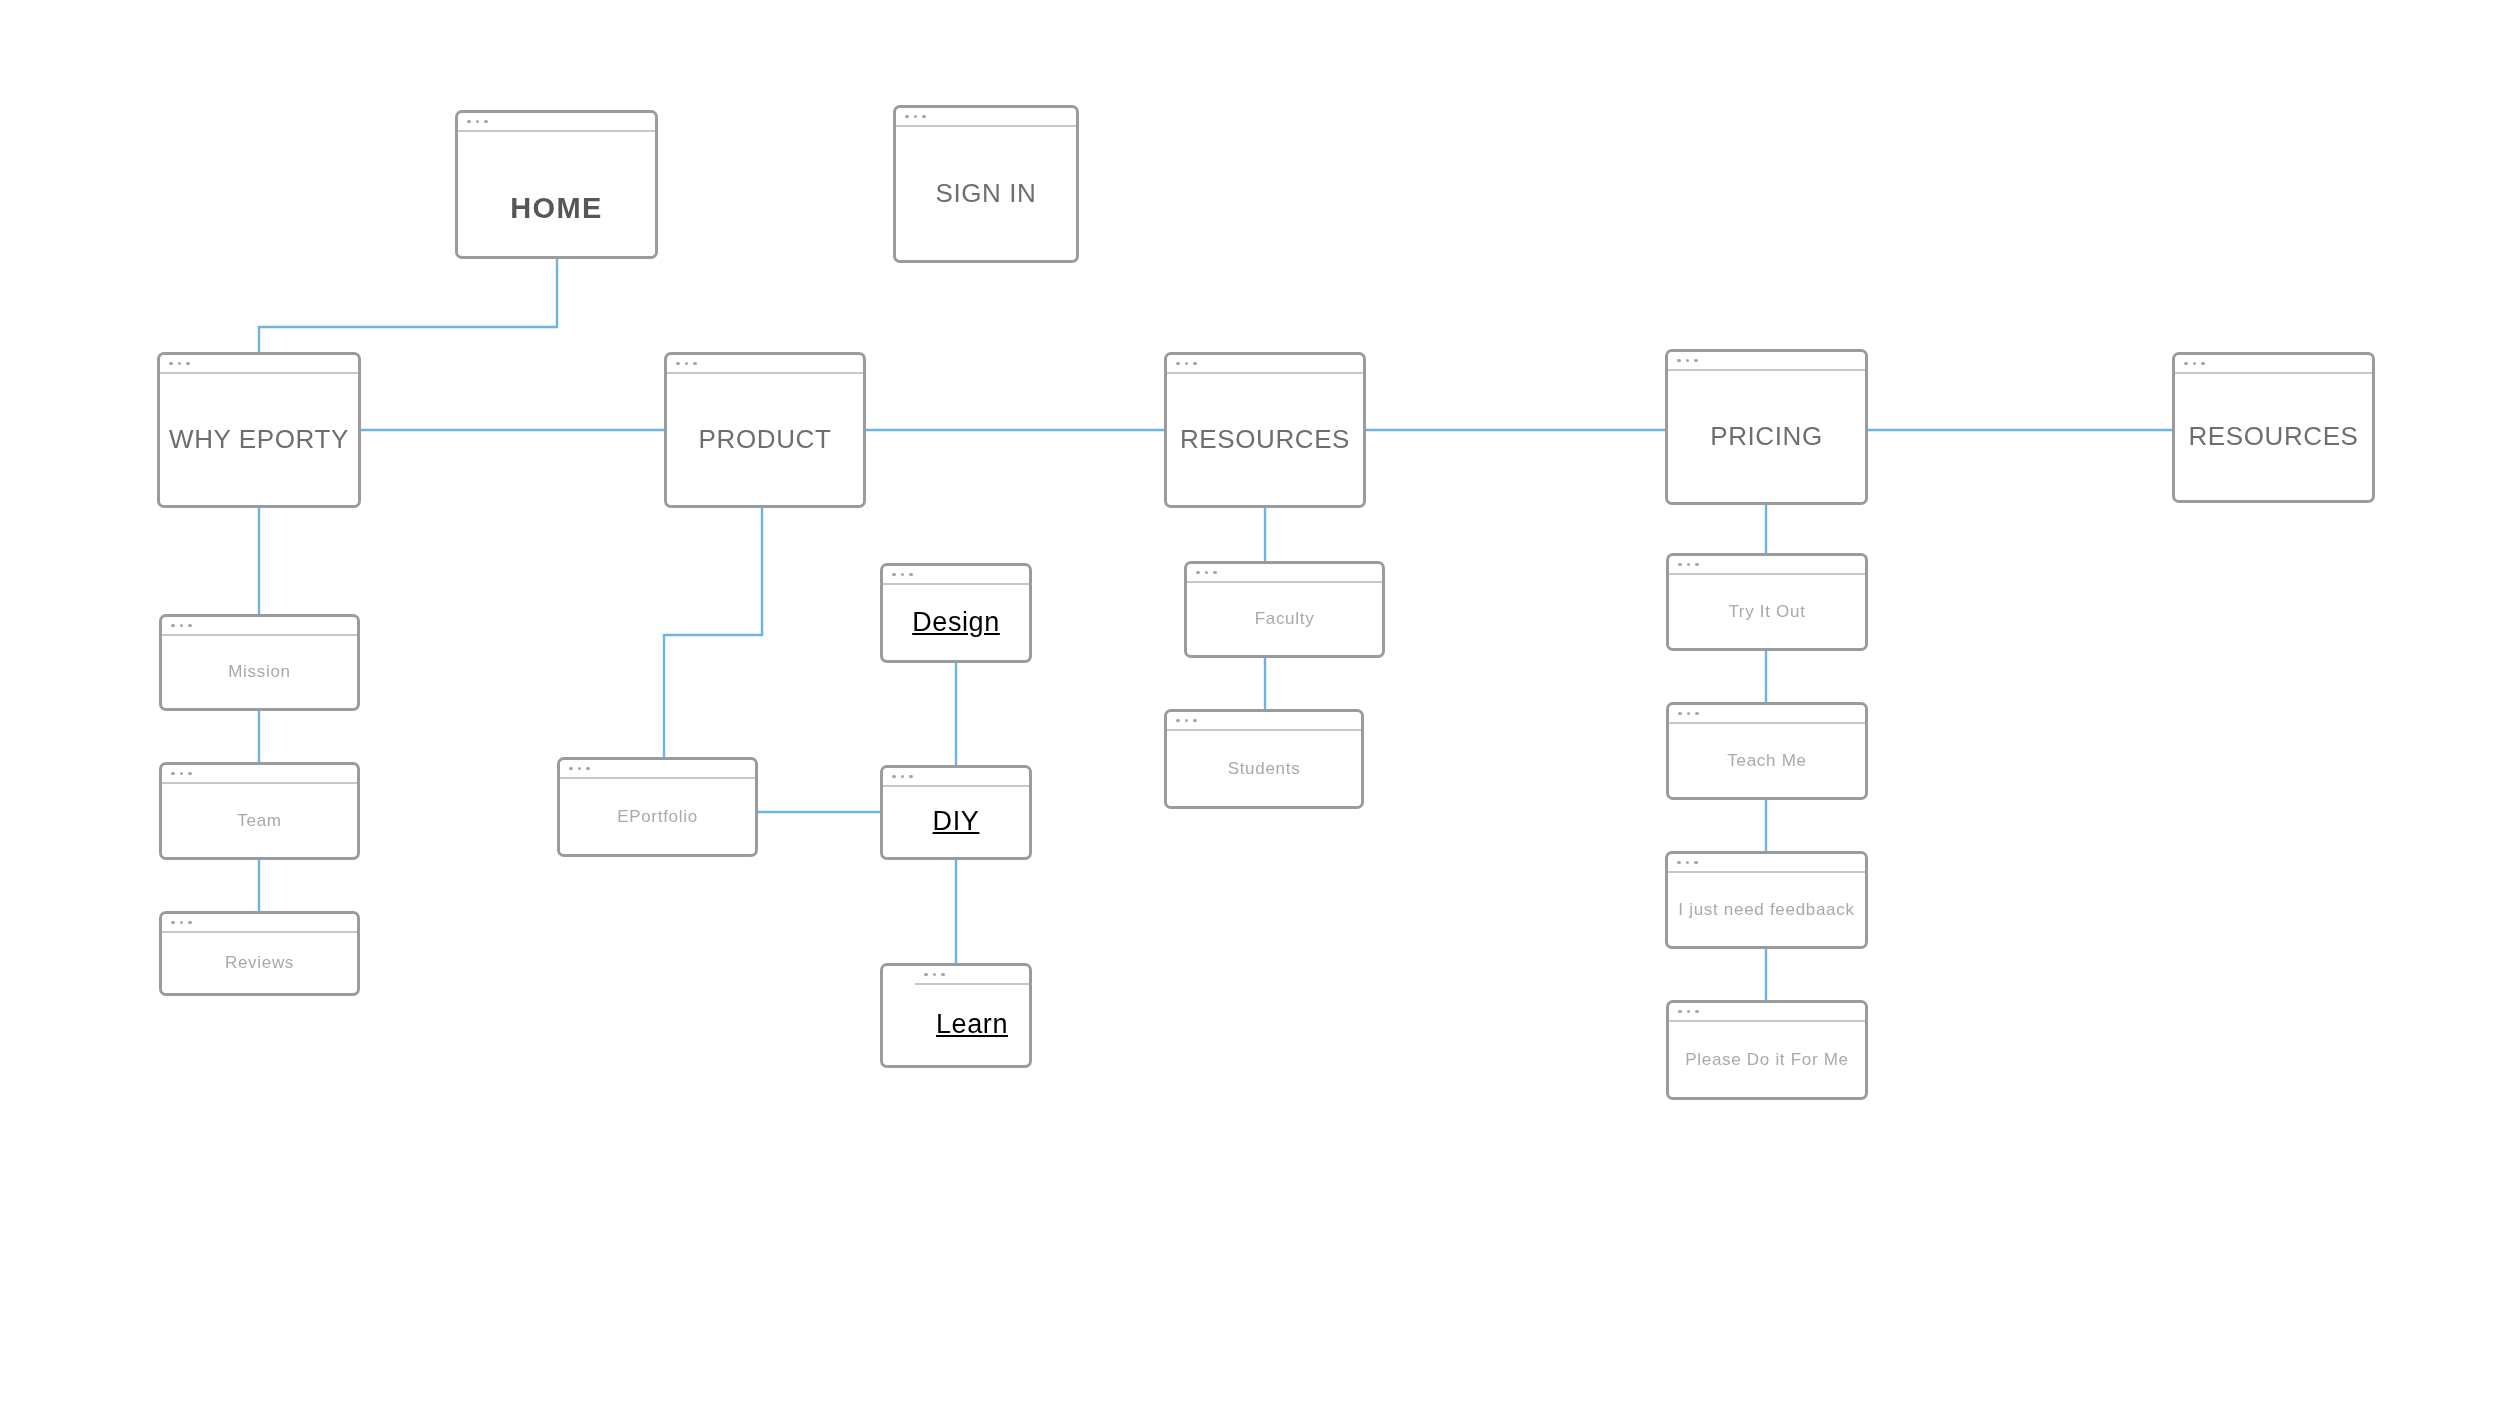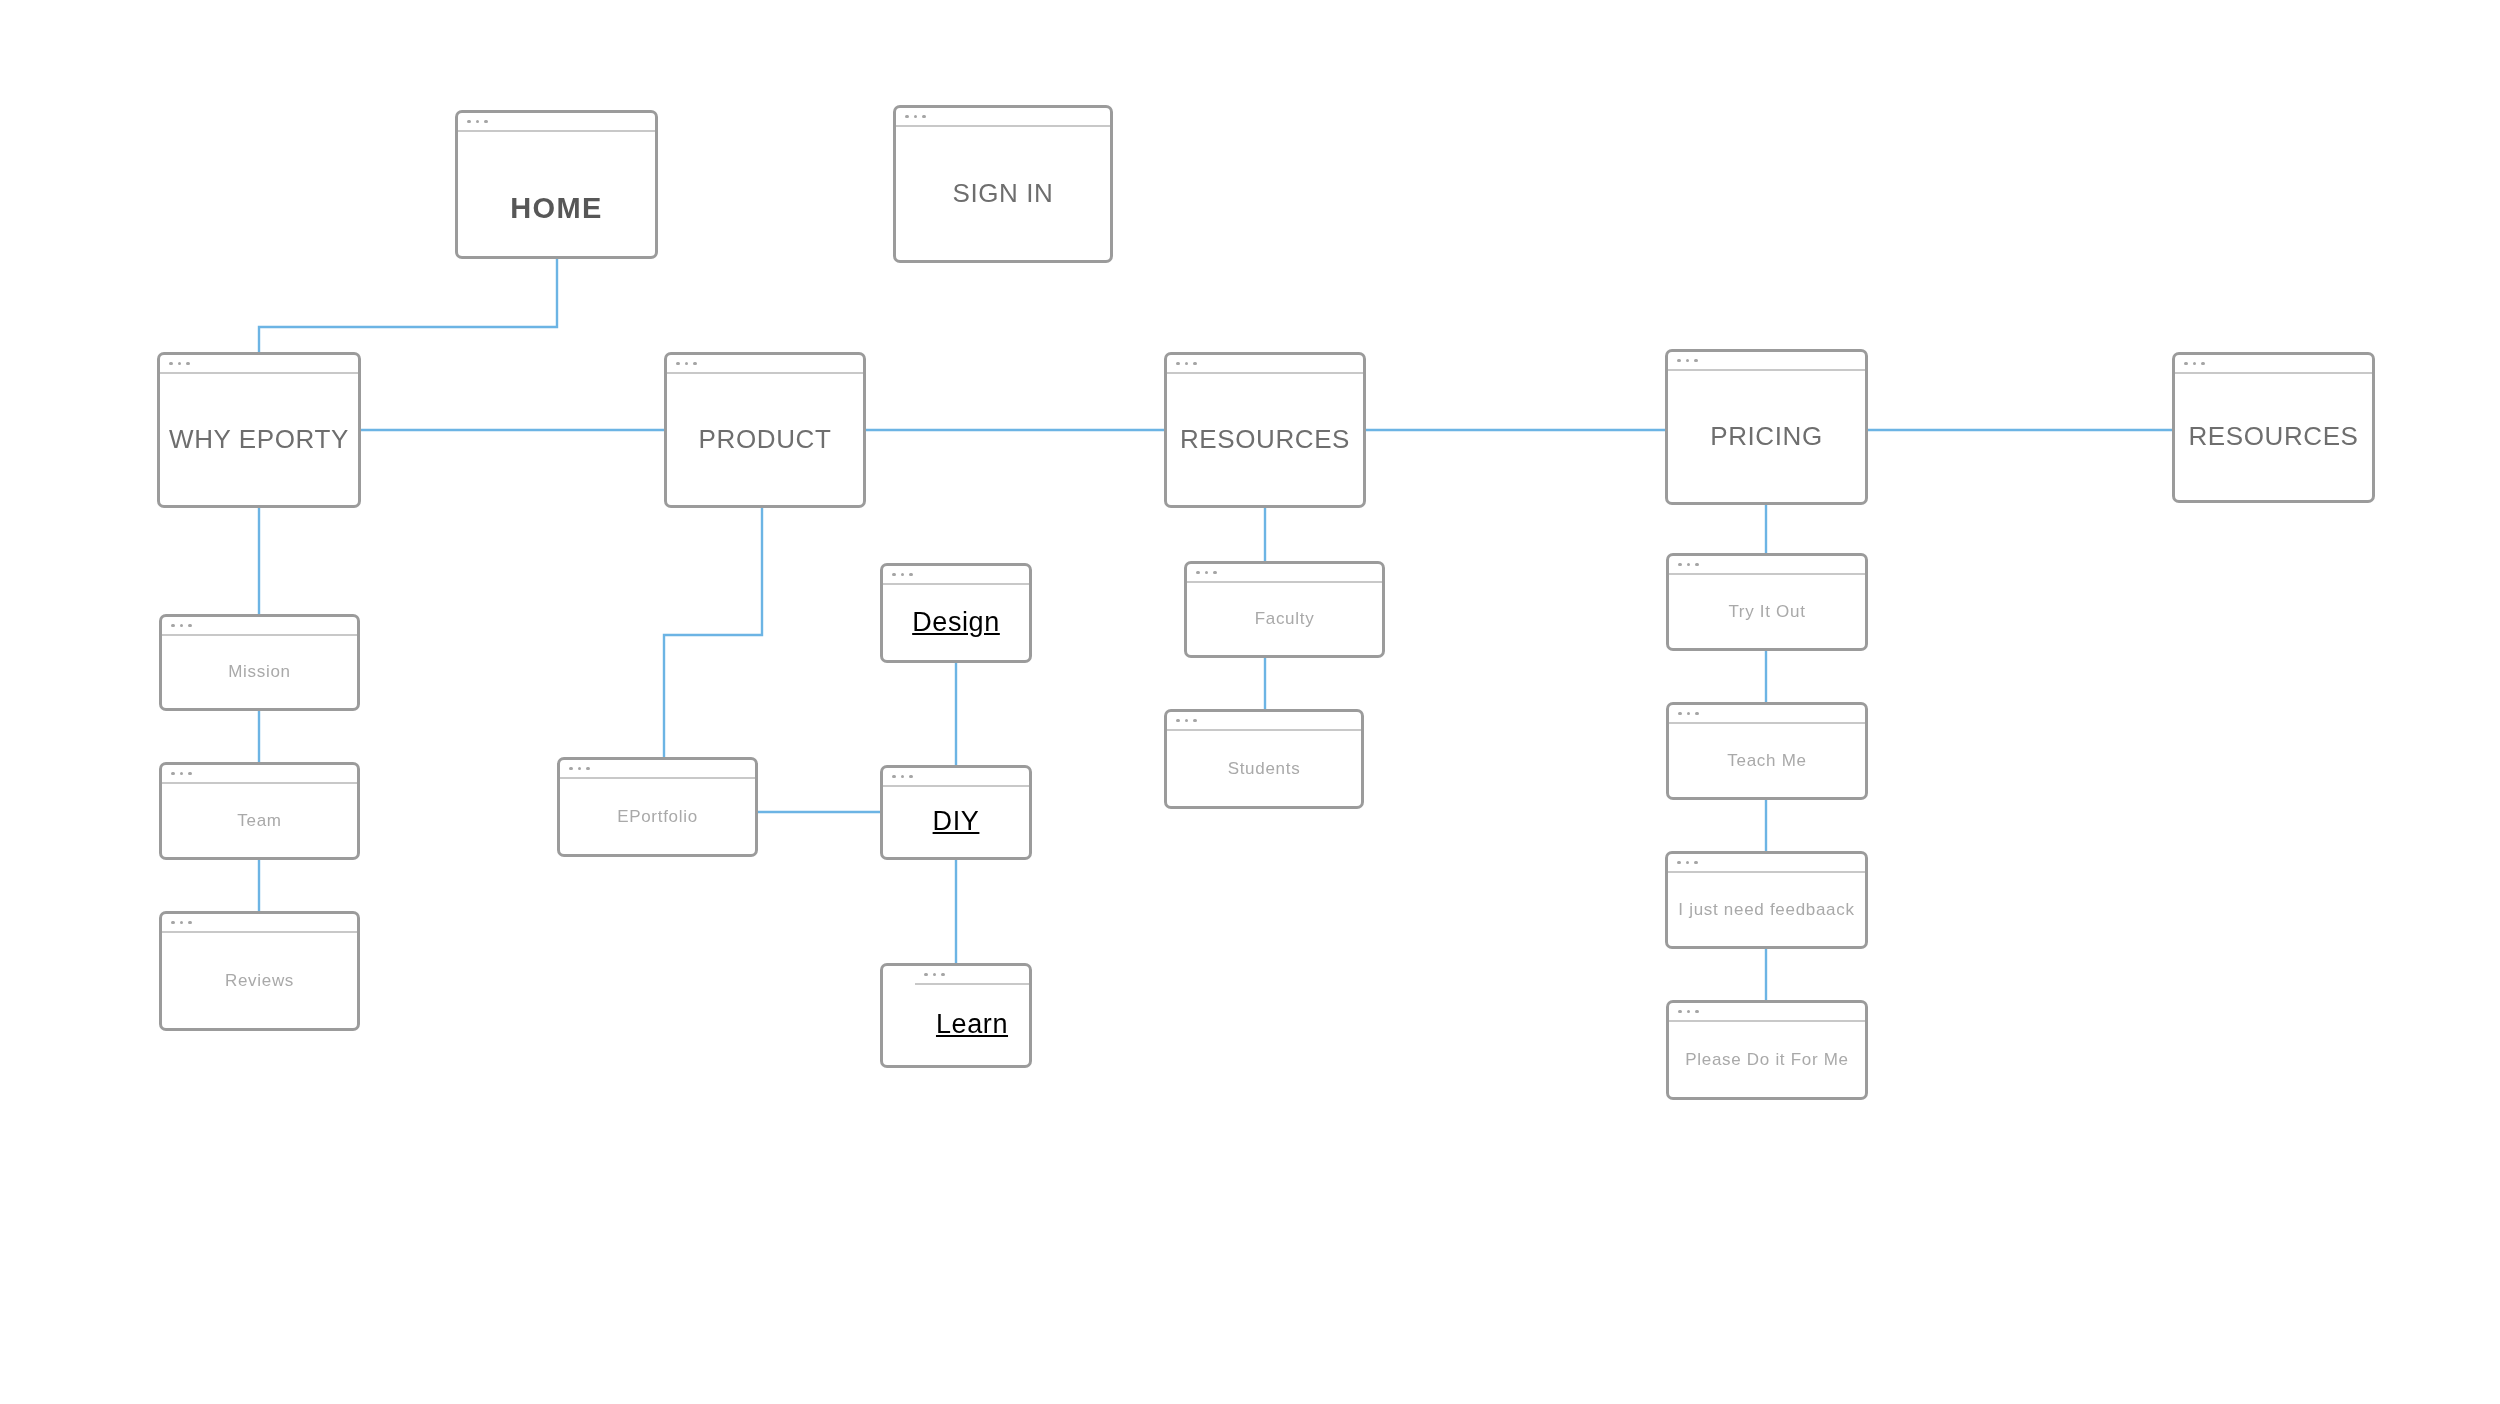--- a/index.html
+++ b/index.html
@@ -152,21 +152,21 @@
           <i></i>
           <i></i>
           <i></i>
         </span>
     </div>
     <div class="node-body">
       <span class="node-label lbl-home">HOME</span>
     </div>
   </div>
 
-  <div class="node" style="left:893px; top:105px; width:220px; height:158px;">
+  <div class="node" style="left:893px; top:105px; width:186px; height:158px;">
     <div class="node-chrome">
       <span class="dots">
           <i></i>
           <i></i>
           <i></i>
         </span>
     </div>
     <div class="node-body">
       <span class="node-label lbl-primary">SIGN IN</span>
     </div>
@@ -256,21 +256,21 @@
           <i></i>
           <i></i>
           <i></i>
         </span>
     </div>
     <div class="node-body">
       <span class="node-label lbl-leaf">Team</span>
     </div>
   </div>
 
-  <div class="node" style="left:159px; top:911px; width:201px; height:120px;">
+  <div class="node" style="left:159px; top:911px; width:201px; height:85px;">
     <div class="node-chrome">
       <span class="dots">
           <i></i>
           <i></i>
           <i></i>
         </span>
     </div>
     <div class="node-body">
       <span class="node-label lbl-leaf">Reviews</span>
     </div>

